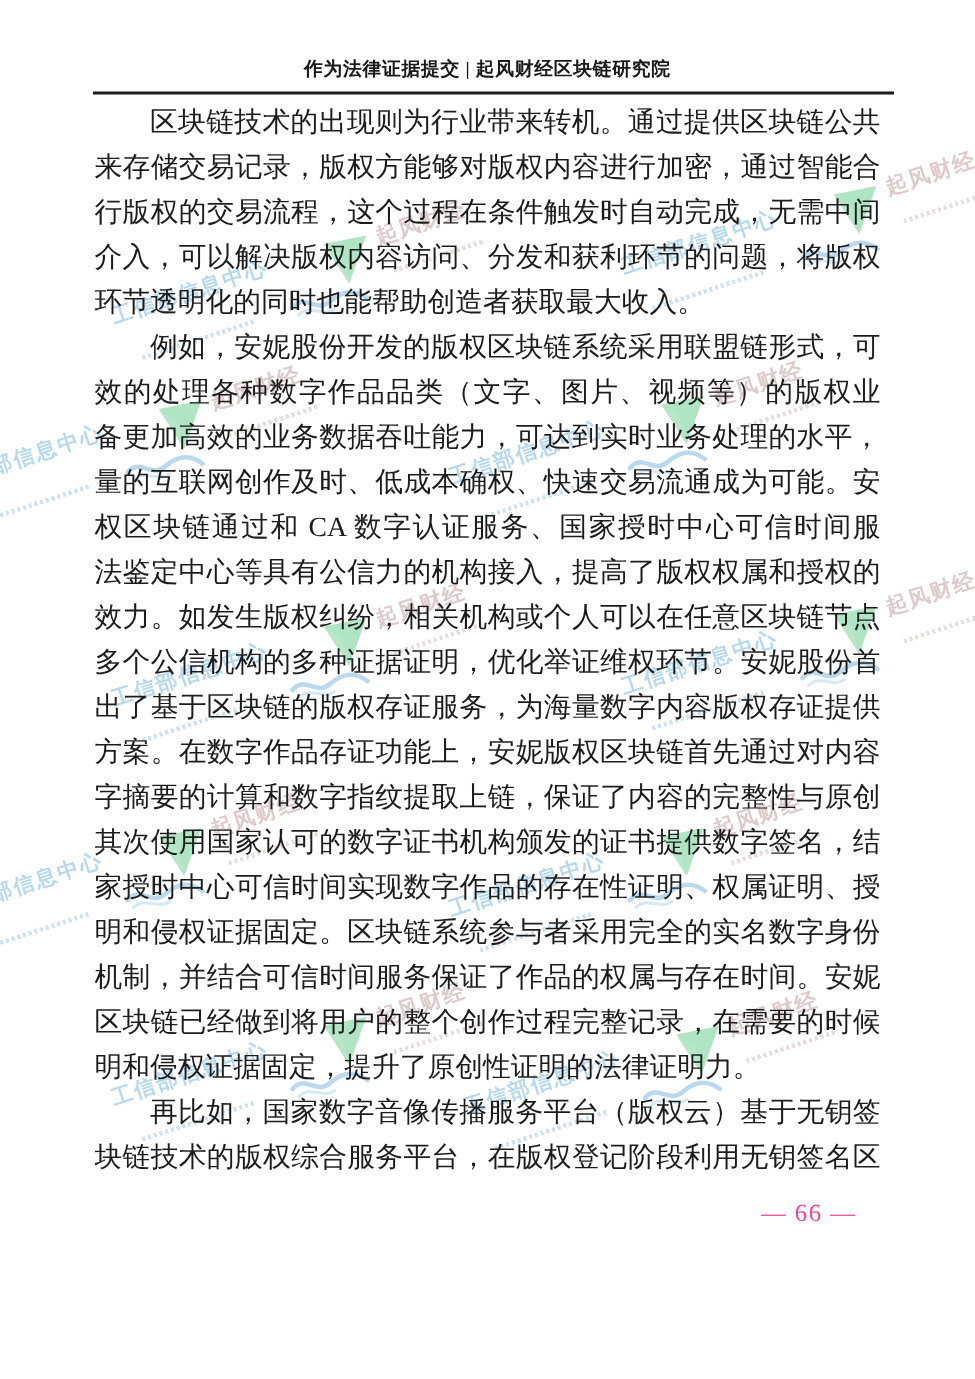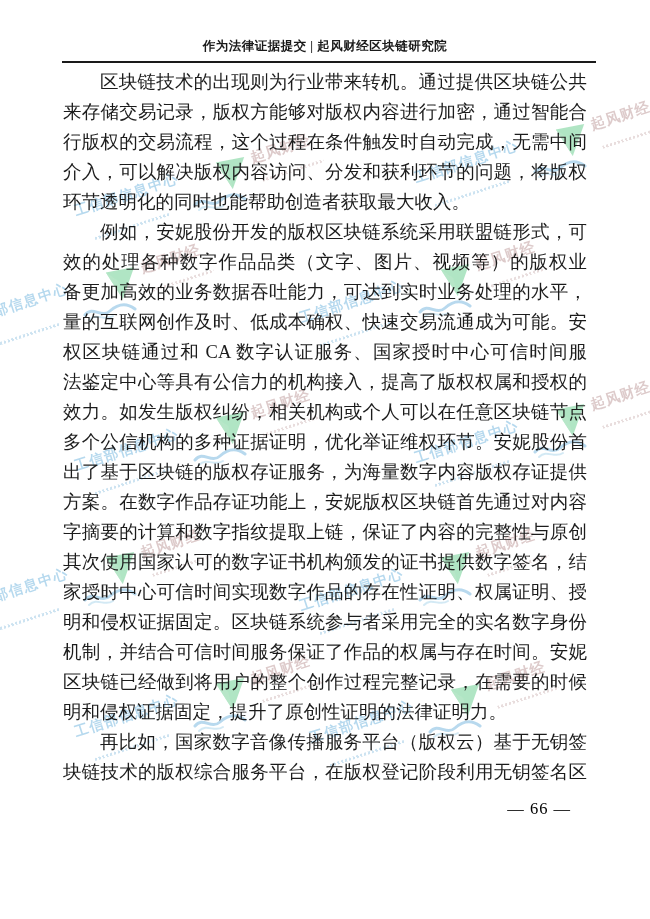--- a/index.html
+++ b/index.html
@@ -55,21 +55,21 @@
   }
   .bl { height:30px; line-height:30px; white-space:nowrap; overflow:hidden; }
   .fill { text-align:justify; text-align-last:justify; white-space:normal; }
   .end  { text-align:left; }
   .indent { padding-left:37px; }
 
   
   .pageno {
     position:absolute; left:63px; width:524px; top:799px; z-index:2;
     text-align:right; padding-right:16px; box-sizing:border-box;
-    font-size:16.5px; color:#000000; letter-spacing:1px;
+    font-size:16.5px; color:#ec4899; letter-spacing:1px;
   }
 </style>
 </head>
 <body>
 
 <div class="page">
 
   <div class="wm-layer">
 
     <div class="wm" style="left:75px;  top:145px;">

